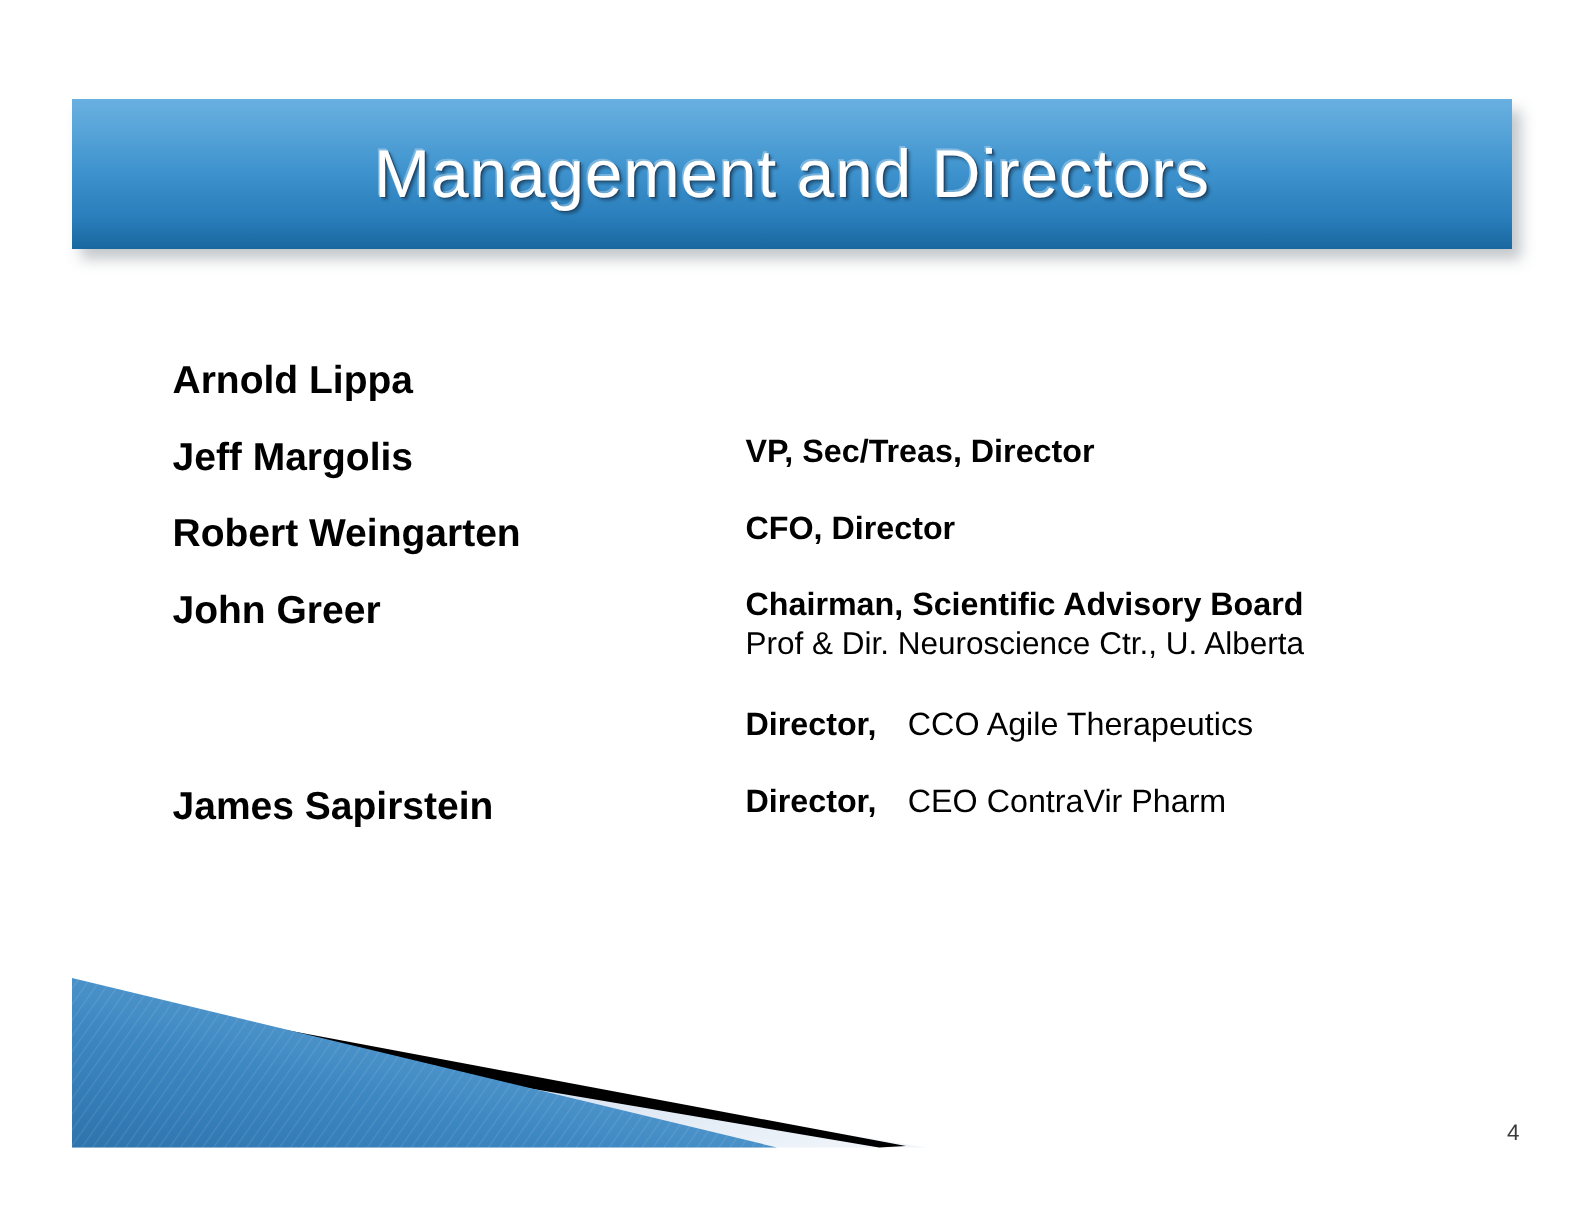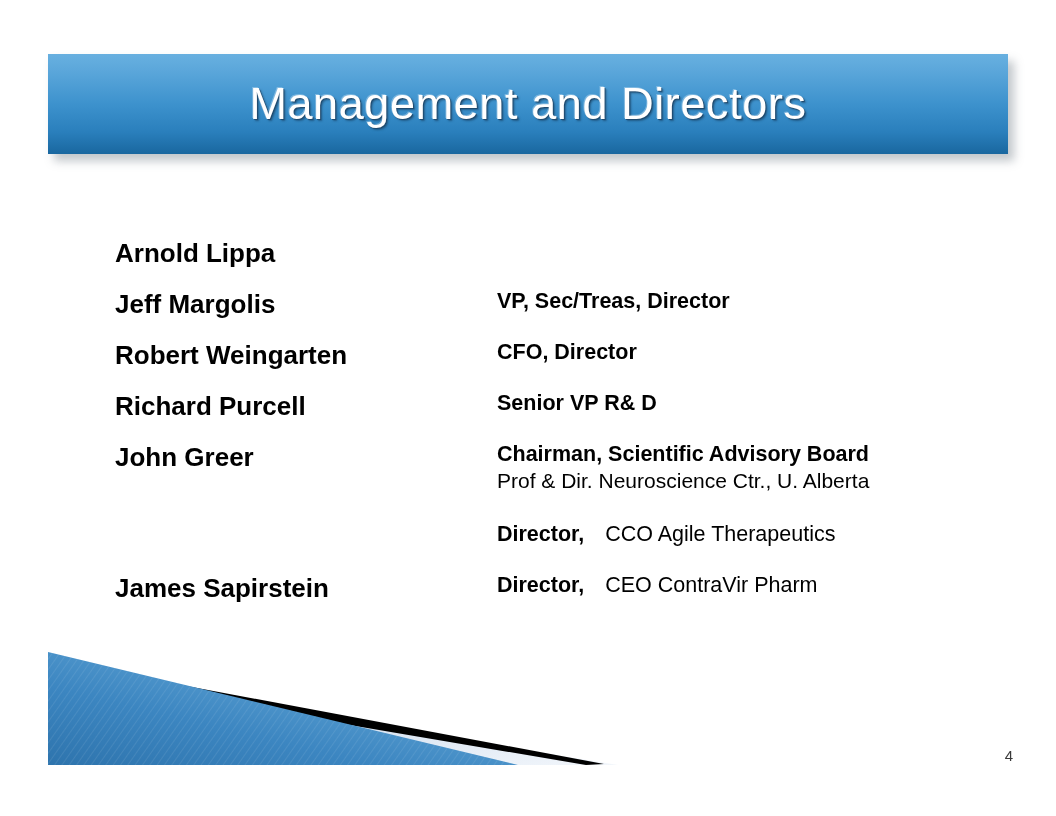--- a/index.html
+++ b/index.html
@@ -15,21 +15,21 @@
     width: 1056px;
     height: 816px;
     background: #ffffff;
     overflow: hidden;
   }
 
   
   #title-banner {
     position: absolute;
     left: 48px;
-    top: 54px;
+    top: 66px;
     width: 960px;
     height: 100px;
     background: linear-gradient(to bottom,
                 #68b0e0 0%,
                 #5aa6da 18%,
                 #3d92cd 50%,
                 #2a7fbc 78%,
                 #19679f 100%);
     box-shadow: 6px 7px 9px rgba(120,130,140,0.45);
     display: flex;
@@ -138,26 +138,20 @@
       </div>
     </div>
 
     <div class="roster-row">
       <div class="person-name">Robert Weingarten</div>
       <div class="person-role">
         <span class="role-primary">CFO, Director</span><span class="role-rest"></span>
       </div>
     </div>
 
-    <div class="roster-row">
-      <div class="person-name">Richard Purcell</div>
-      <div class="person-role">
-        <span class="role-primary">Senior VP R&amp; D</span><span class="role-rest"></span>
-      </div>
-    </div>
 
     <div class="roster-row">
       <div class="person-name">John Greer</div>
       <div class="person-role">
         <span class="role-primary">Chairman, Scientific Advisory Board</span><span class="role-rest"></span>
         <span class="role-sub">Prof &amp; Dir. Neuroscience Ctr., U. Alberta</span>
       </div>
     </div>
 
     <div class="roster-row gap-before">

